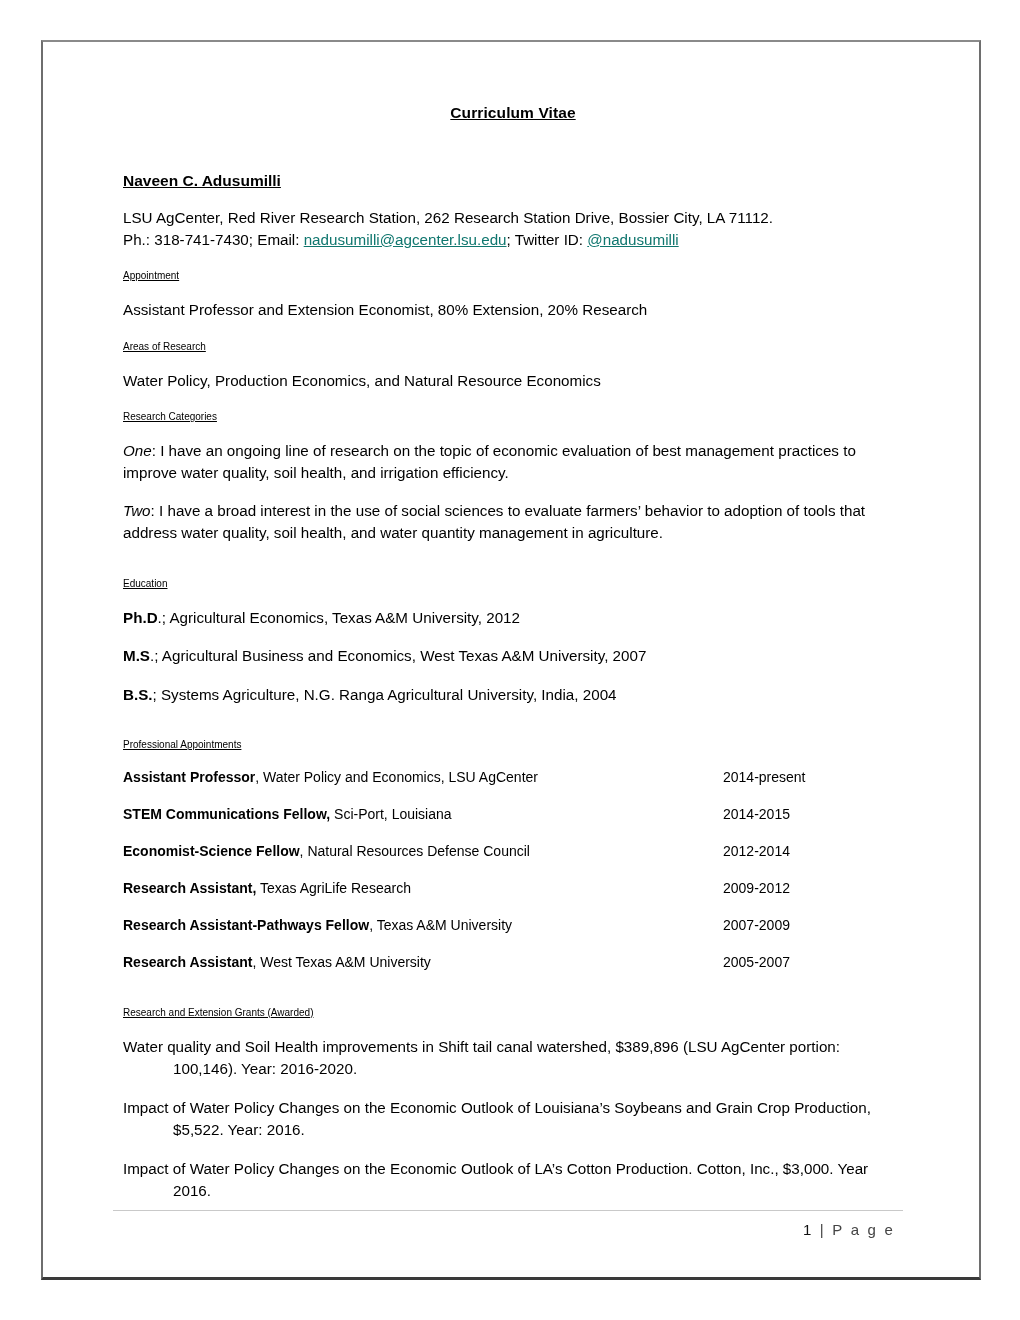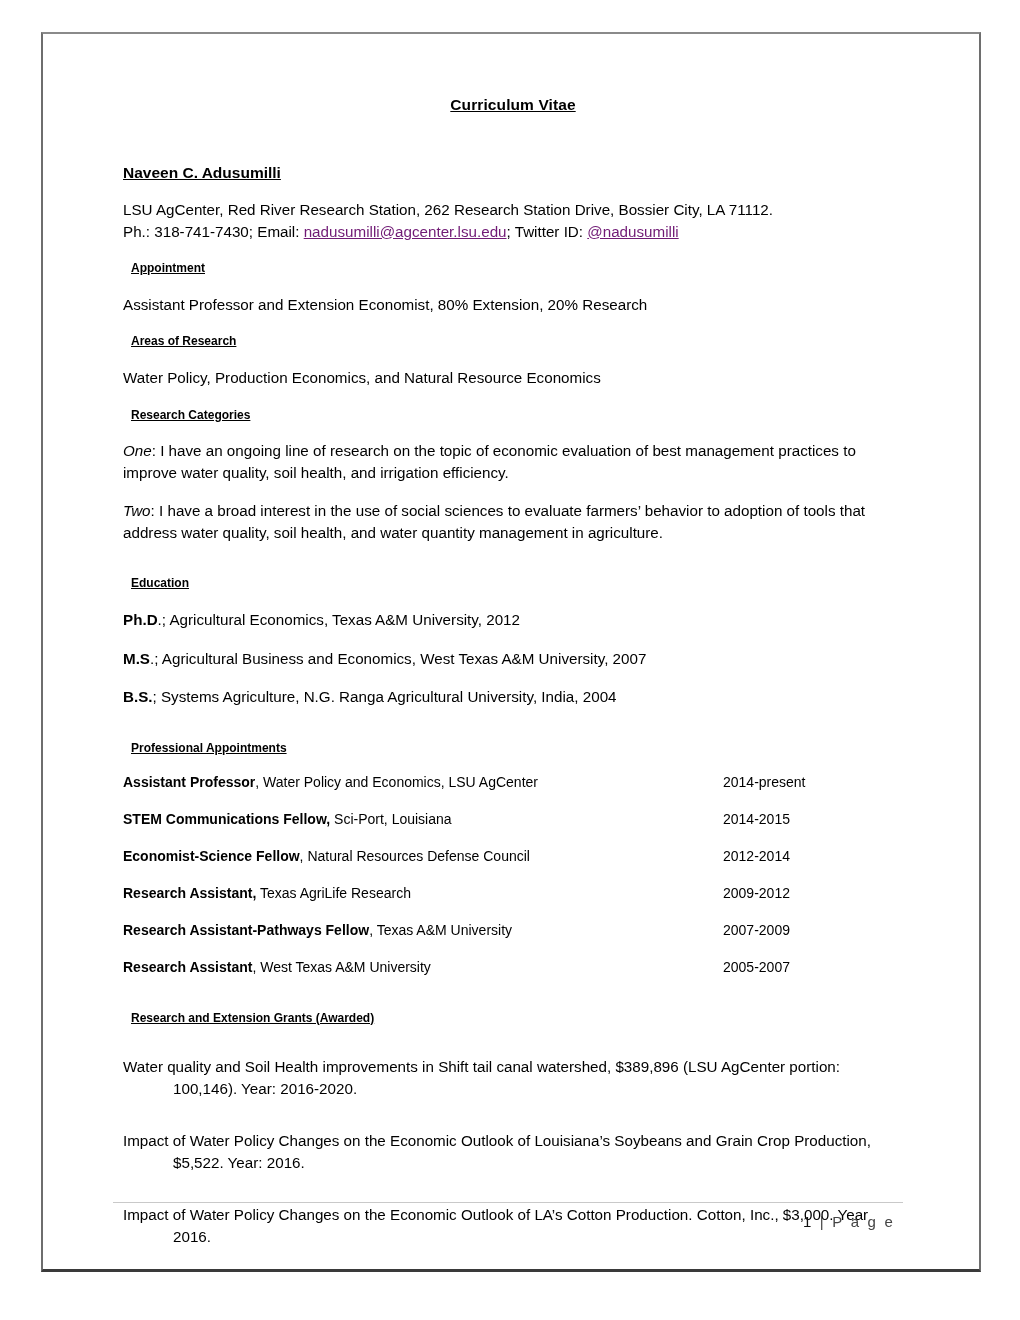--- a/index.html
+++ b/index.html
@@ -13,21 +13,21 @@
     height: 1320px;
     font-family: "Liberation Sans", sans-serif;
     color: #000000;
     -webkit-font-smoothing: antialiased;
   }
 
   
   .page-frame {
     position: absolute;
     left: 41px;
-    top: 32px;
+    top: 40px;
     width: 940px;
     height: 1240px;
     box-sizing: border-box;
     border-top: 2px solid #8a8a8a;
     border-left: 2px solid #6e6e6e;
     border-right: 2px solid #6e6e6e;
     border-bottom: 3px solid #3a3a3a;
     background: #ffffff;
   }
 
@@ -55,24 +55,24 @@
     margin: 50px 0 0 0;
   }
 
   p.body-line {
     font-size: 15.2px;
     line-height: 1.42;
     margin: 17px 0 0 0;
   }
 
   h2.section-head {
-    font-size: 12px;
-    font-weight: bold;
+    font-size: 10px;
+    font-weight: normal;
     text-decoration: underline;
-    margin: 19px 0 0 8px;
+    margin: 19px 0 0 0;
     line-height: 1.3;
   }
   h2.section-head.gap-big {
     margin-top: 33px;
   }
 
   
   .appt-row {
     display: flex;
     font-size: 14px;
@@ -80,30 +80,30 @@
     margin-top: 17px;
   }
   .appt-role { width: 600px; }
   .appt-role b { font-weight: bold; }
   .appt-years { width: 180px; }
 
   
   p.grant {
     font-size: 15.2px;
     line-height: 1.45;
-    margin: 30px 0 0 0;
+    margin: 17px 0 0 0;
     padding-left: 50px;
     text-indent: -50px;
   }
 
   .ital { font-style: italic; }
   .bold { font-weight: bold; }
 
   a.link, .link {
-    color: #701a75;
+    color: #0f766e;
     text-decoration: underline;
   }
 
   
   .footer {
     position: absolute;
     left: 70px;
     top: 1168px;
     width: 790px;
   }

